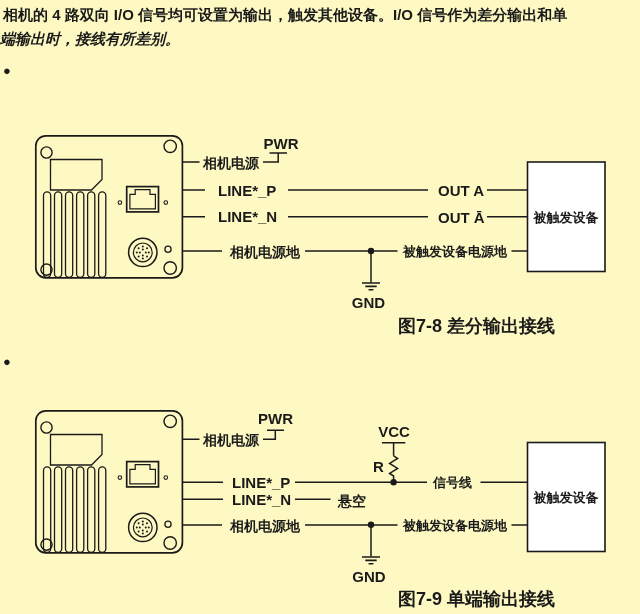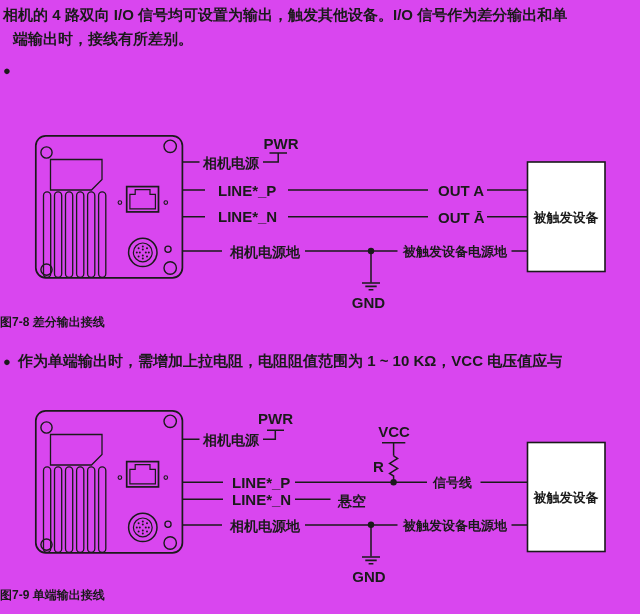--- a/index.html
+++ b/index.html
@@ -1,46 +1,45 @@
 <!DOCTYPE html>
 <html><head>
 <meta charset="utf-8">
 <style>
   html,body{margin:0;padding:0;background:#fff;}
   .page{
-    position:relative;width:640px;height:614px;background:#d946ef;overflow:hidden;
+    position:relative;width:640px;height:614px;background:#fef9c3;overflow:hidden;
     font-family:"Liberation Sans","DejaVu Sans",sans-serif;color:#1a1a1a;
   }
   .txt{position:absolute;white-space:nowrap;font-weight:700;line-height:1.2;}
   .t15{font-size:15px;}
   .marker{font-size:13px;}
-  .caption{position:absolute;left:0;width:555px;text-align:left;font-size:12px;font-weight:700;white-space:nowrap;}
+  .caption{position:absolute;left:0;width:555px;text-align:right;font-size:18px;font-weight:700;white-space:nowrap;}
   svg.diagrams{position:absolute;left:0;top:0;width:640px;height:614px;}
   svg .wire{fill:none;stroke:#1a1a1a;stroke-width:1.5;}
   svg .thick{stroke-width:1.6;}
   svg .boxrect{fill:#fff;stroke:#1a1a1a;stroke-width:1.6;}
   svg text{fill:#1a1a1a;font-family:"Liberation Sans","DejaVu Sans",sans-serif;font-weight:700;}
   svg .lat15{font-size:15px;}
   svg .cjk14{font-size:14px;}
   svg .cjk13{font-size:13px;}
   svg .dot{fill:#1a1a1a;stroke:none;}
   svg .cam{fill:none;stroke:#1a1a1a;}
 </style>
 </head>
 <body>
 
 <div class="page">
 
   <div class="txt t15" style="left:3px;top:6px;">相机的 4 路双向 I/O 信号均可设置为输出，触发其他设备。I/O 信号作为差分输出和单</div>
-  <div class="txt t15" style="left:13px;top:29.5px;">端输出时，接线有所差别。</div>
+  <div class="txt t15" style="left:0;top:29.5px;font-style:italic;">端输出时，接线有所差别。</div>
 
   <div class="txt marker" style="left:3px;top:63px;">●</div>
 
   <div class="txt marker" style="left:3px;top:354px;">●</div>
-  <div class="txt t15" style="left:18px;top:351.5px;">作为单端输出时，需增加上拉电阻，电阻阻值范围为 1 ~ 10 KΩ，VCC 电压值应与</div>
 
   <div class="caption" style="top:313.5px;">图7-8 差分输出接线</div>
   <div class="caption" style="top:587px;">图7-9 单端输出接线</div>
 
   <svg class="diagrams" viewBox="0 0 640 614">
     <defs>
       <g id="camera">
         <rect class="cam" x="35.8" y="135.8" width="146.6" height="142" rx="10" fill="#fff" stroke-width="1.7"></rect>
         <path class="cam" d="M50.5 159.5 H102 V179.5 L91.5 190 H50.5 Z" fill="#fff" stroke-width="1.3"></path>
         <g class="cam" stroke-width="1.3">

